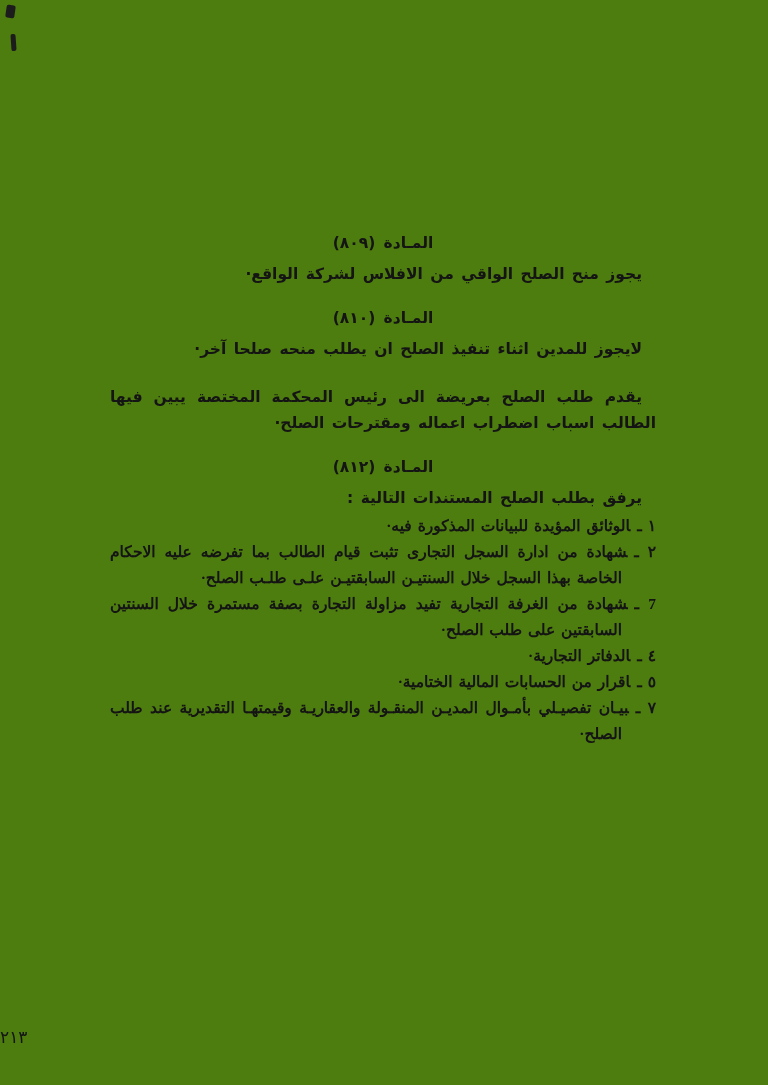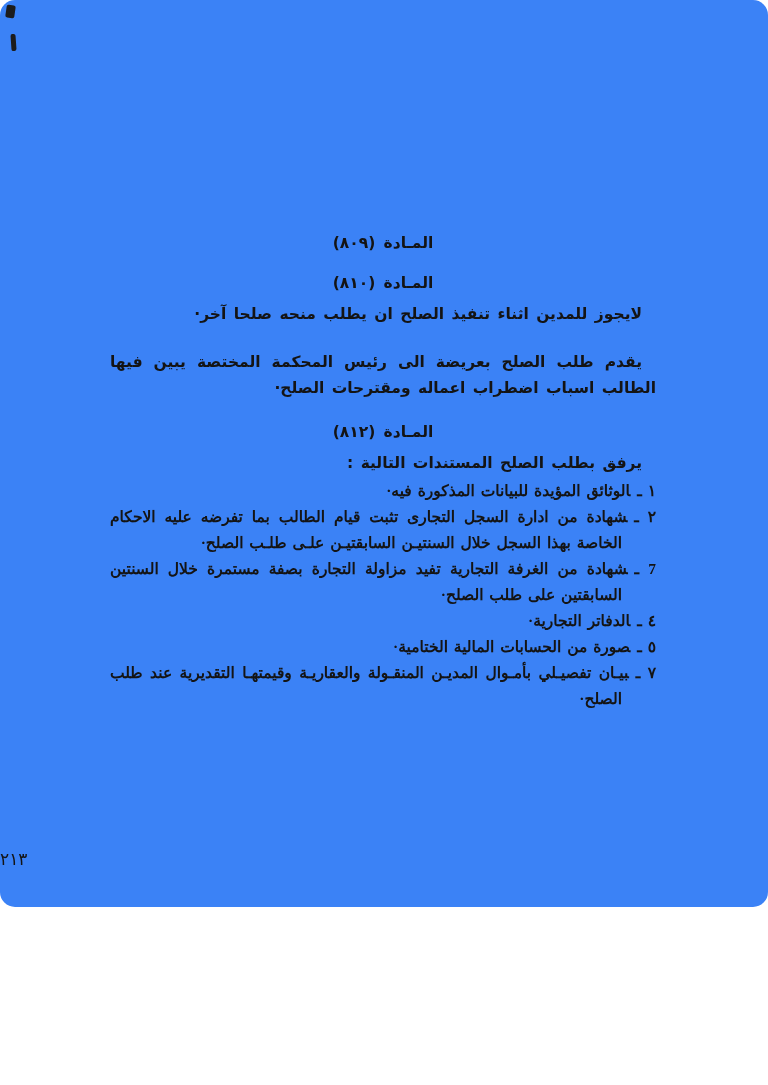--- a/index.html
+++ b/index.html
@@ -3,27 +3,26 @@
 <meta charset="utf-8">
 <style>
   html, body {
     margin: 0;
     padding: 0;
     background: #ffffff;
   }
   .scan-page {
     position: relative;
     width: 768px;
-    height: 907px;
-    background: #3b82f6;
+    height: 1085px;
+    background: #4d7c0f;
     overflow: hidden;
     font-family: "DejaVu Sans", sans-serif;
     color: #141414;
     direction: rtl;
-    border-radius: 15px;
   }
   
   .speck {
     position: absolute;
     background: #1c1c1c;
     border-radius: 2px;
   }
   .speck-a { left: 6px;  top: 5px;  width: 9px;  height: 13px; transform: rotate(8deg); }
   .speck-b { left: 11px; top: 34px; width: 5px;  height: 17px; transform: rotate(-4deg); }
 
@@ -84,20 +83,21 @@
 
 <div class="scan-page">
 
   <span class="speck speck-a"></span>
   <span class="speck speck-b"></span>
 
   <div class="content">
 
     <section class="article">
       <h2 class="article-heading">المـادة (٨٠٩)</h2>
+      <p class="article-body indent">يجوز منح الصلح الواقي من الافلاس لشركة الواقع·</p>
     </section>
 
     <section class="article">
       <h2 class="article-heading">المـادة (٨١٠)</h2>
       <p class="article-body indent">لايجوز للمدين اثناء تنفيذ الصلح ان يطلب منحه صلحا آخر·</p>
     </section>
 
     <section class="article">
       <p class="article-body indent">يقدم طلب الصلح بعريضة الى رئيس المحكمة المختصة يبين فيها الطالب اسباب اضطراب اعماله ومقترحات الصلح·</p>
     </section>
@@ -113,21 +113,21 @@
         <li class="doc-item">
           <span class="marker">٢ ـ</span><span class="item-text">شهادة من ادارة السجل التجارى تثبت قيام الطالب بما تفرضه عليه الاحكام الخاصة بهذا السجل خلال السنتيـن السابقتيـن علـى طلـب الصلح·</span>
         </li>
         <li class="doc-item">
           <span class="marker">7 ـ</span><span class="item-text">شهادة من الغرفة التجارية تفيد مزاولة التجارة بصفة مستمرة خلال السنتين السابقتين على طلب الصلح·</span>
         </li>
         <li class="doc-item">
           <span class="marker">٤ ـ</span><span class="item-text">الدفاتر التجارية·</span>
         </li>
         <li class="doc-item">
-          <span class="marker">٥ ـ</span><span class="item-text">صورة من الحسابات المالية الختامية·</span>
+          <span class="marker">٥ ـ</span><span class="item-text">اقرار من الحسابات المالية الختامية·</span>
         </li>
         <li class="doc-item">
           <span class="marker">٧ ـ</span><span class="item-text">بيـان تفصيـلي بأمـوال المديـن المنقـولة والعقاريـة وقيمتهـا التقديرية عند طلب الصلح·</span>
         </li>
       </ol>
     </section>
 
   </div>
 
   <div class="page-number">٢١٣</div>

